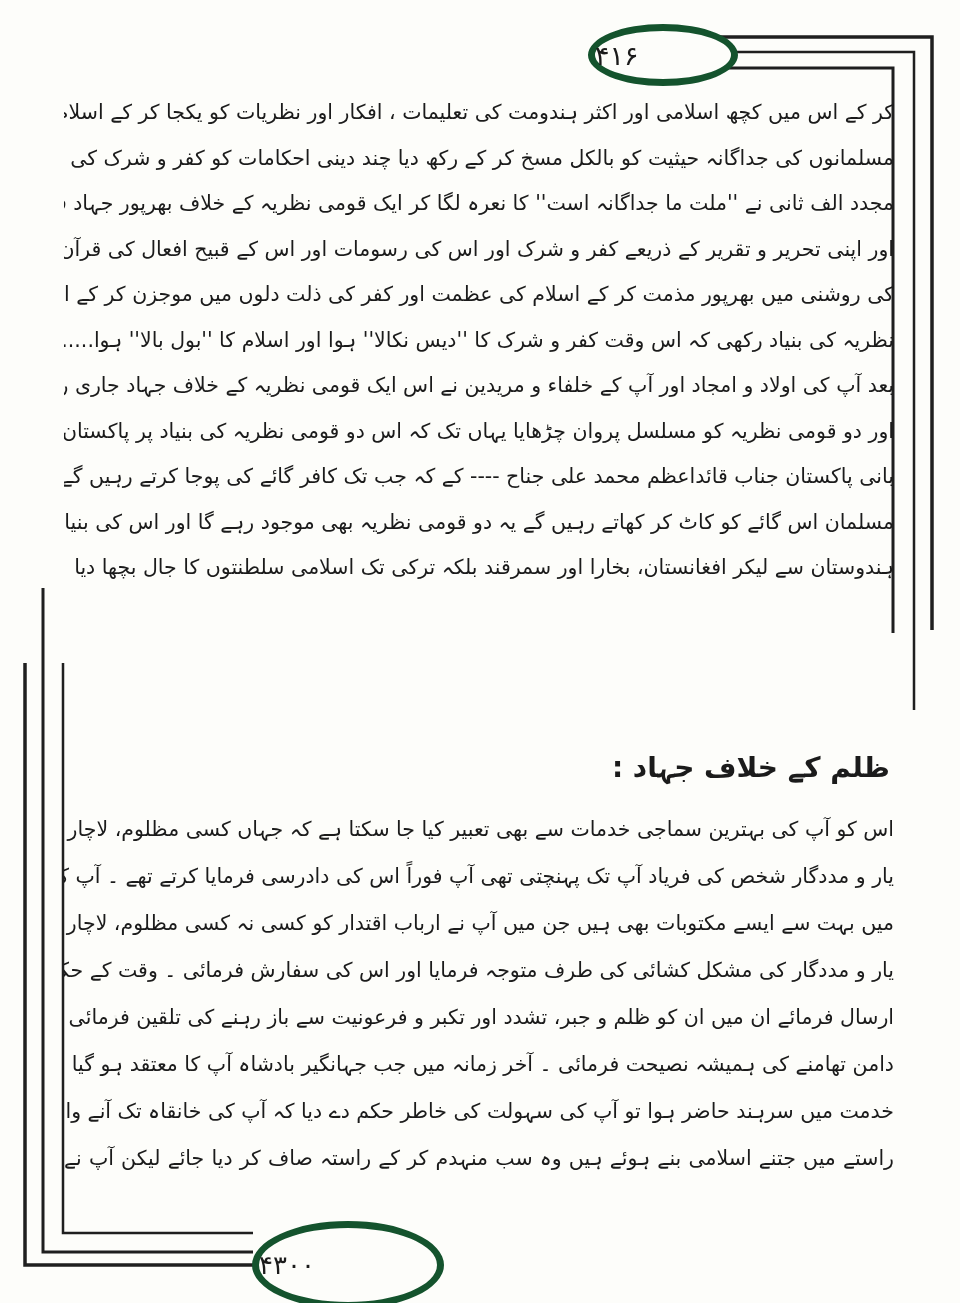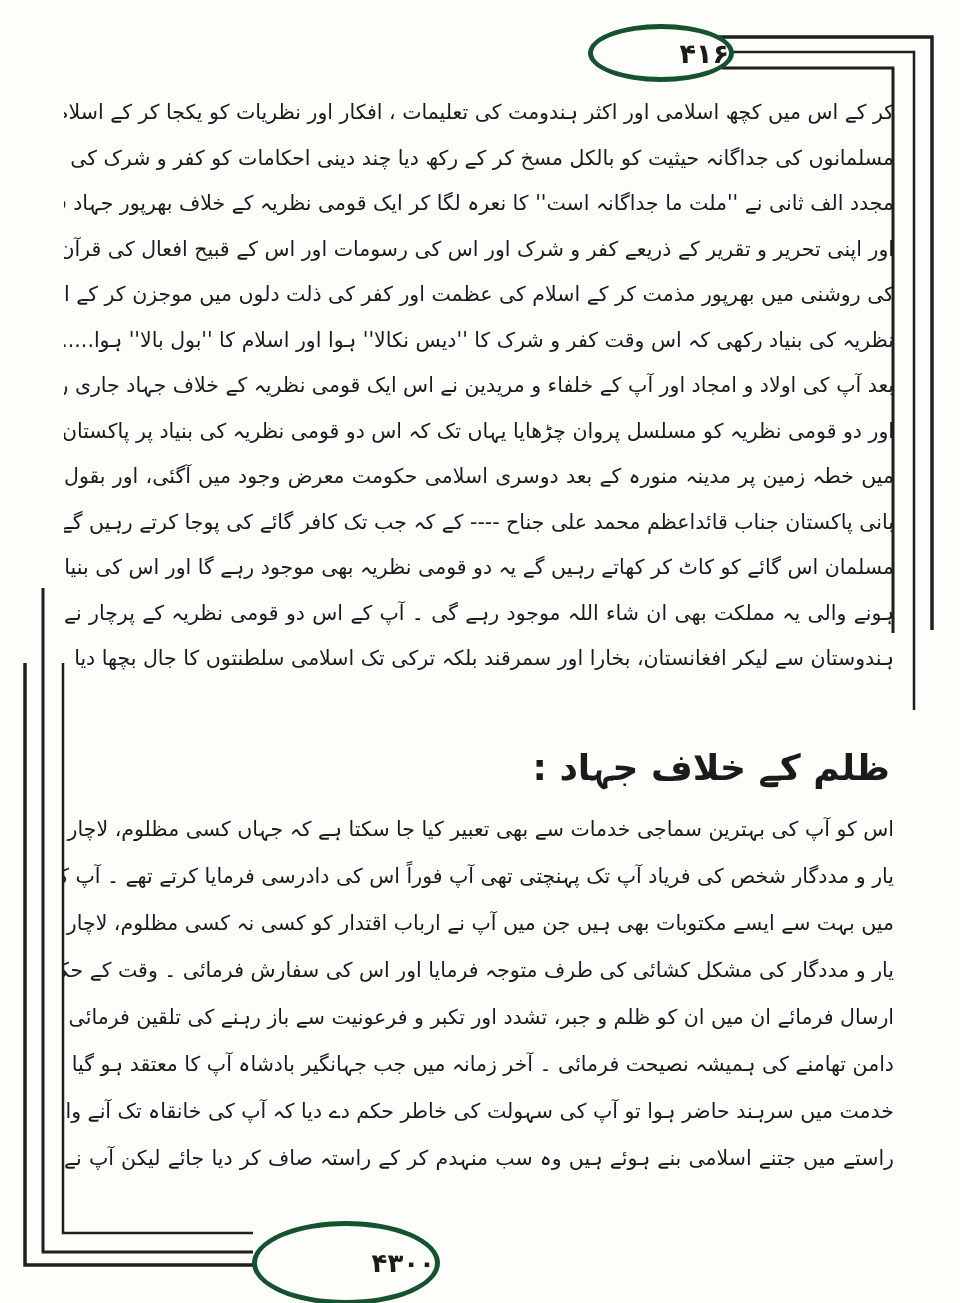--- a/index.html
+++ b/index.html
@@ -11,41 +11,41 @@
   }
   
   body::after{
     content:"";position:absolute;inset:0;pointer-events:none;
     background:
       radial-gradient(circle at 12% 78%, rgba(0,0,0,.04) 0 1px, transparent 2px),
       radial-gradient(circle at 67% 23%, rgba(0,0,0,.03) 0 1px, transparent 2px);
   }
   .frame-svg{position:absolute;left:0;top:0;}
   .oval{
-    position:absolute;border:5px solid #14532d;border-radius:50%;
-    background:#fdfdfa;display:flex;align-items:center;justify-content:flex-start;
-    font-weight:bold;z-index:3;
+    position:absolute;border:7px solid #14532d;border-radius:50%;
+    background:#fdfdfa;display:flex;align-items:center;justify-content:flex-end;
+    font-weight:normal;z-index:3;
   }
   .oval-top{left:588px;top:24px;width:136px;height:48px;font-size:27px;}
   .oval-bottom{left:252px;top:1221px;width:178px;height:74px;font-size:26px;letter-spacing:2px;}
   .textblock{
     position:absolute;right:66px;left:64px;direction:rtl;z-index:2;
   }
   .para1{top:90px;}
   .para2{top:806px;}
   .tline{
     height:45.5px;line-height:45.5px;font-size:20.5px;
     text-align:justify;text-align-last:justify;
     white-space:nowrap; 
     overflow:hidden;
   }
   .para2 .tline{height:47px;line-height:47px;}
   .heading{
     position:absolute;right:70px;top:740px;left:48px;
-    font-size:36px;font-weight:bold;text-align:right;
+    font-size:28px;font-weight:bold;text-align:right;
     line-height:56px;z-index:2;
   }
 </style>
 </head>
 <body>
 
 <svg class="frame-svg" width="960" height="1303" viewBox="0 0 960 1303">
   <g fill="none" stroke="#1f1f1f">
 
     <polyline points="716,37 932,37 932,630" stroke-width="3.5"></polyline>
@@ -64,24 +64,22 @@
 
 <div class="textblock para1">
   <div class="tline">کر کے اس میں کچھ اسلامی اور اکثر ہندومت کی تعلیمات ، افکار اور نظریات کو یکجا کر کے اسلام اور</div>
   <div class="tline">مسلمانوں کی جداگانہ حیثیت کو بالکل مسخ کر کے رکھ دیا چند دینی احکامات کو کفر و شرک کی رسومات کے</div>
   <div class="tline">مجدد الف ثانی نے ''ملت ما جداگانہ است'' کا نعرہ لگا کر ایک قومی نظریہ کے خلاف بھرپور جہاد فرمایا</div>
   <div class="tline">اور اپنی تحریر و تقریر کے ذریعے کفر و شرک اور اس کی رسومات اور اس کے قبیح افعال کی قرآن و حدیث</div>
   <div class="tline">کی روشنی میں بھرپور مذمت کر کے اسلام کی عظمت اور کفر کی ذلت دلوں میں موجزن کر کے اس دو قومی</div>
   <div class="tline">نظریہ کی بنیاد رکھی کہ اس وقت کفر و شرک کا ''دیس نکالا'' ہوا اور اسلام کا ''بول بالا'' ہوا......آپ کے</div>
   <div class="tline">بعد آپ کی اولاد و امجاد اور آپ کے خلفاء و مریدین نے اس ایک قومی نظریہ کے خلاف جہاد جاری رکھا</div>
   <div class="tline">اور دو قومی نظریہ کو مسلسل پروان چڑھایا یہاں تک کہ اس دو قومی نظریہ کی بنیاد پر پاکستان کی صورت</div>
-  <div class="tline">میں خطہ زمین پر مدینہ منورہ کے بعد دوسری اسلامی حکومت معرض وجود میں آگئی، اور بقول</div>
   <div class="tline">بانی پاکستان جناب قائداعظم محمد علی جناح ---- کے کہ جب تک کافر گائے کی پوجا کرتے رہیں گے اور</div>
   <div class="tline">مسلمان اس گائے کو کاٹ کر کھاتے رہیں گے یہ دو قومی نظریہ بھی موجود رہے گا اور اس کی بنیاد پر قائم</div>
-  <div class="tline">ہونے والی یہ مملکت بھی ان شاء اللہ موجود رہے گی ۔ آپ کے اس دو قومی نظریہ کے پرچار نے</div>
   <div class="tline">ہندوستان سے لیکر افغانستان، بخارا اور سمرقند بلکہ ترکی تک اسلامی سلطنتوں کا جال بچھا دیا ۔</div>
 </div>
 
 <div class="heading">ظلم کے خلاف جہاد :</div>
 
 <div class="textblock para2">
   <div class="tline">اس کو آپ کی بہترین سماجی خدمات سے بھی تعبیر کیا جا سکتا ہے کہ جہاں کسی مظلوم، لاچار اور بے</div>
   <div class="tline">یار و مددگار شخص کی فریاد آپ تک پہنچتی تھی آپ فوراً اس کی دادرسی فرمایا کرتے تھے ۔ آپ کے مکاتیب</div>
   <div class="tline">میں بہت سے ایسے مکتوبات بھی ہیں جن میں آپ نے ارباب اقتدار کو کسی نہ کسی مظلوم، لاچار اور بے</div>
   <div class="tline">یار و مددگار کی مشکل کشائی کی طرف متوجہ فرمایا اور اس کی سفارش فرمائی ۔ وقت کے حکمرانوں کو جو خطوط</div>

